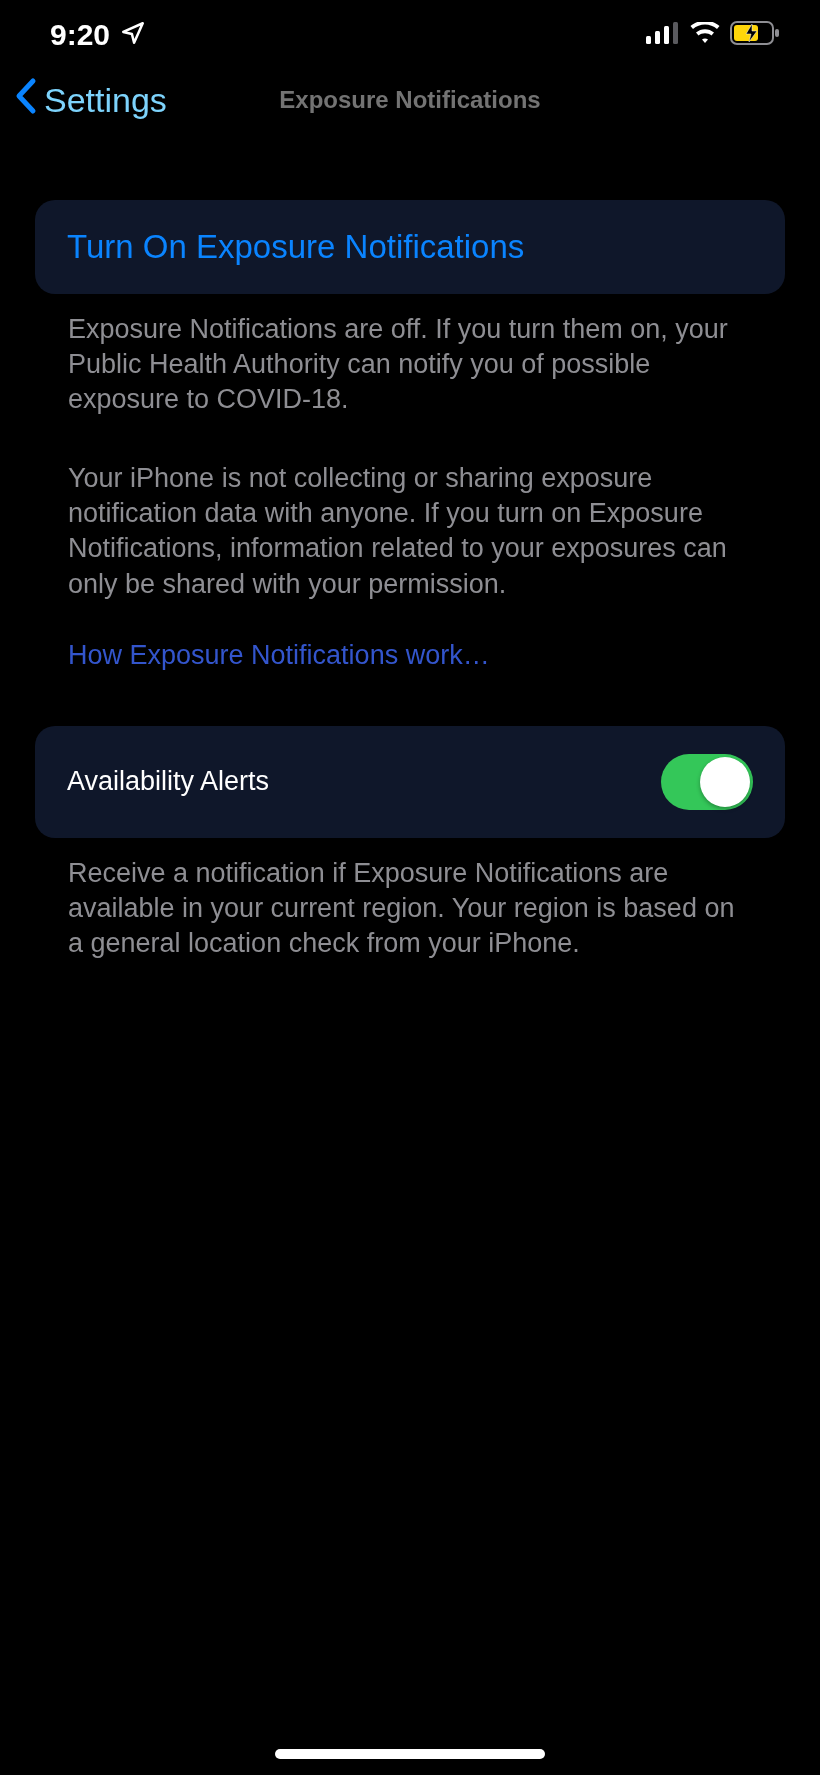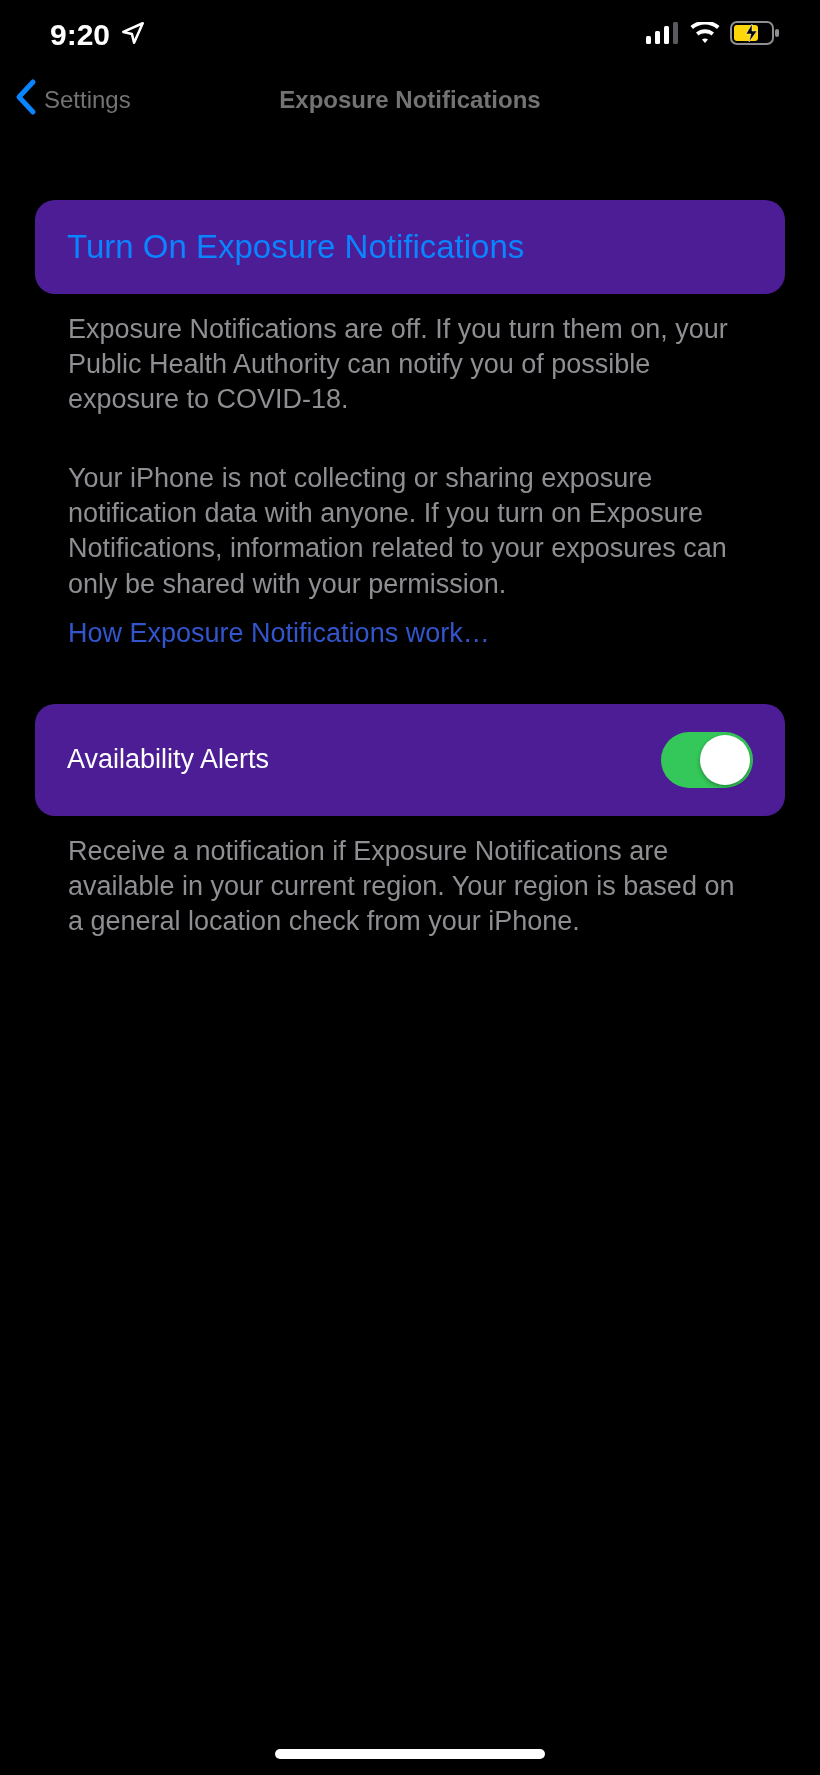--- a/index.html
+++ b/index.html
@@ -47,41 +47,41 @@
       width: 100%;
     }
     .nav-back {
       position: absolute;
       left: 14px;
       top: 50%;
       transform: translateY(-50%);
       display: flex;
       align-items: center;
       gap: 6px;
-      color: #737373;
-      font-size: 24px;
+      color: #7dd3fc;
+      font-size: 34px;
       font-weight: 400;
     }
     .nav-title {
       font-size: 24px;
       font-weight: 600;
       color: #737373;
       position: absolute;
       left: 50%;
       top: 50%;
       transform: translate(-50%, -50%);
       white-space: nowrap;
       text-align: center;
     }
     
     .content {
       padding: 60px 35px 0 35px;
     }
     .cell {
-      background: #4c1d95;
+      background: #0f172a;
       border-radius: 20px;
       padding: 28px 32px;
       display: flex;
       align-items: center;
       justify-content: space-between;
     }
     .cell-link {
       color: #0a84ff;
       font-size: 33px;
       font-weight: 400;
@@ -94,21 +94,21 @@
     .footer-text {
       color: #8e8e93;
       font-size: 27px;
       line-height: 1.3;
       padding: 18px 33px 0 33px;
     }
     .footer-link {
       color: #3355cc;
       font-size: 27px;
       padding: 0 33px;
-      margin-top: 16px;
+      margin-top: 38px;
       display: inline-block;
     }
     .section-gap {
       height: 55px;
     }
     
     .toggle {
       width: 92px;
       height: 56px;
       border-radius: 28px;

